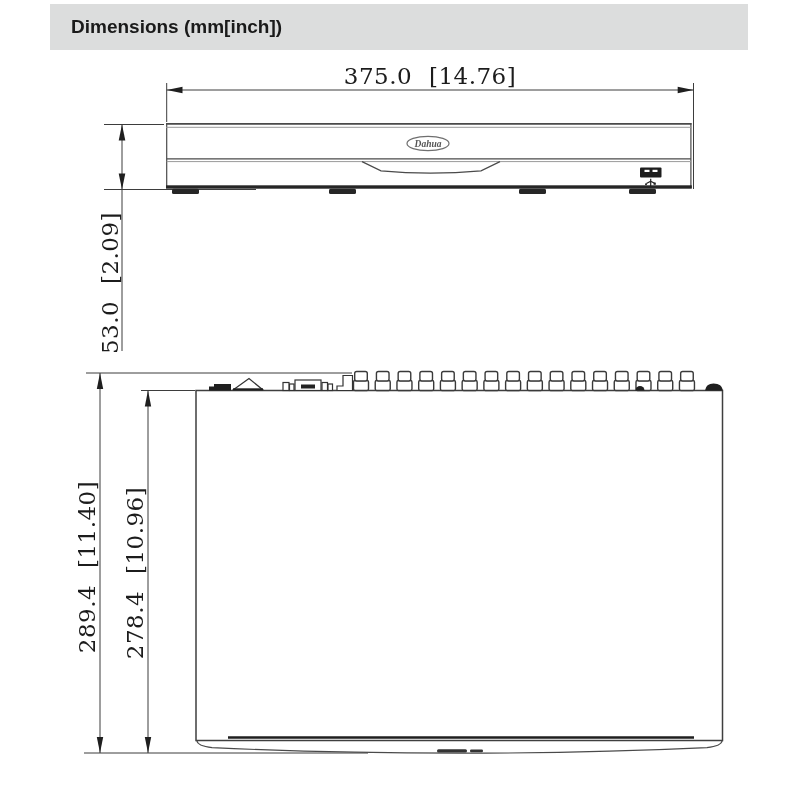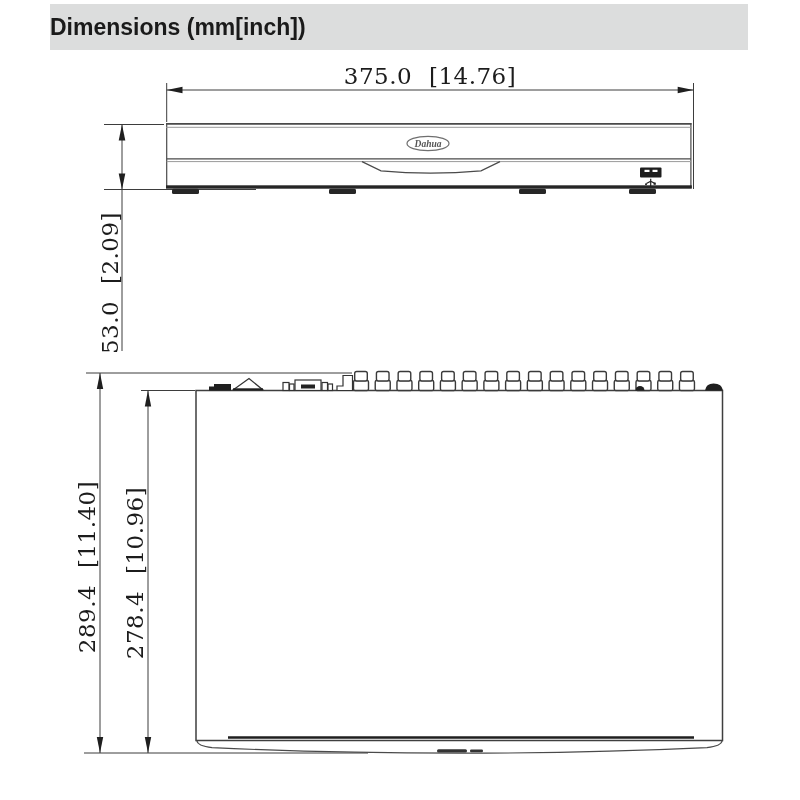--- a/index.html
+++ b/index.html
@@ -1,18 +1,18 @@
 <!DOCTYPE html>
 <html><head>
 <meta charset="utf-8">
 <style>
   html,body{margin:0;padding:0;background:#ffffff;width:800px;height:800px;overflow:hidden;}
   #page{position:relative;width:800px;height:800px;background:#ffffff;font-family:"Liberation Sans",sans-serif;}
   #header-bar{position:absolute;left:50px;top:4px;width:698px;height:46px;background:#dcdddd;display:flex;align-items:center;}
-  #header-bar .title{font-size:23px;font-weight:bold;color:#1a1a1a;letter-spacing:0px;}
+  #header-bar .title{font-size:19px;font-weight:bold;color:#1a1a1a;padding-left:21px;letter-spacing:0px;}
   #drawing{position:absolute;left:0;top:0;}
   
   .dimline{stroke:#3d3d3d;stroke-width:1;fill:none;}
   .arrow{fill:#1f1f1f;stroke:none;}
   .outline{stroke:#3f3f3f;stroke-width:1.5;fill:none;}
   .outline-thin{stroke:#4a4a4a;stroke-width:1.2;fill:none;}
   .outline-light{stroke:#9a9a9a;stroke-width:1;fill:none;}
   .solid-dark{fill:#262626;stroke:none;}
   .dimtext{font-family:"DejaVu Serif","Liberation Serif",serif;font-size:23px;fill:#1c1c1c;letter-spacing:0.5px;word-spacing:9px;}
   [data-name="bnc-row"] rect{fill:#ffffff;stroke:#3a3a3a;stroke-width:1.4;}

